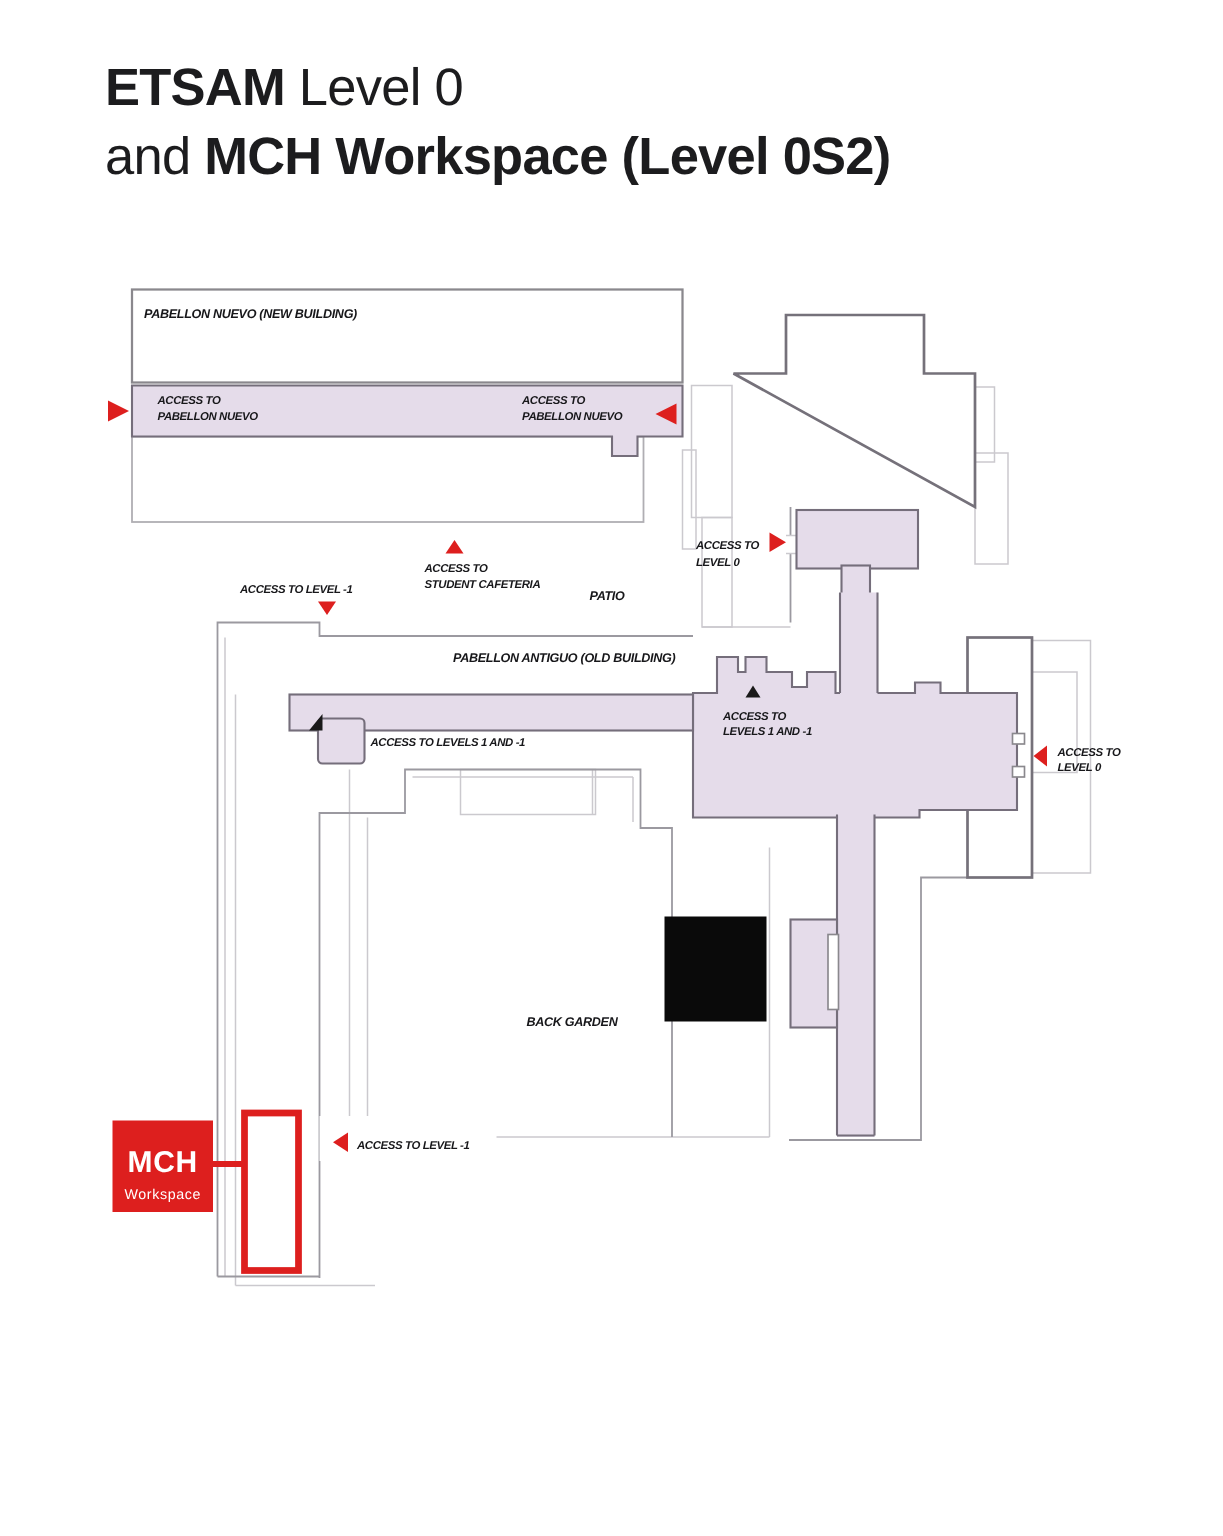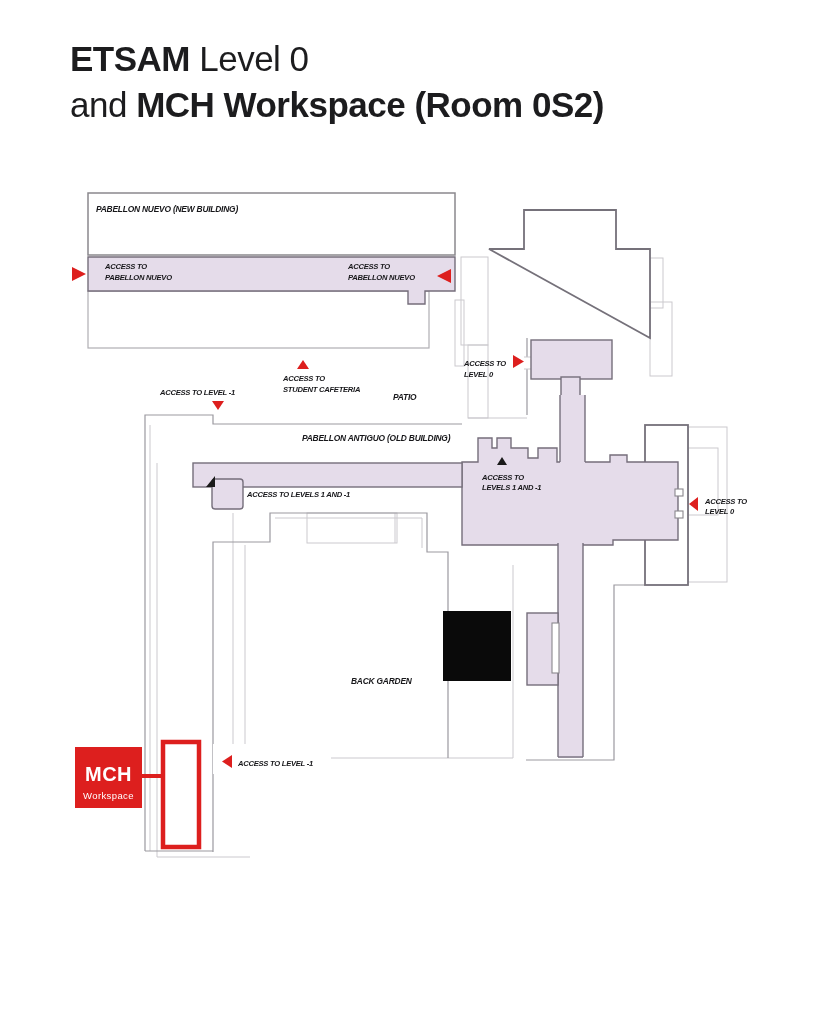--- a/index.html
+++ b/index.html
@@ -21,21 +21,21 @@
   .pline{stroke:#756e7b;stroke-width:1.4;fill:none;}
   .door{fill:#ffffff;stroke:#8a888d;stroke-width:1.1;}
   .mch-title{font-weight:700;font-size:20px;fill:#ffffff;letter-spacing:0.5px;}
   .mch-sub{font-weight:400;font-size:9.5px;fill:#ffffff;letter-spacing:0.4px;}
 </style>
 </head>
 <body>
 
 <div class="page">
 
-  <div class="title"><span class="b">ETSAM</span><span> Level 0</span><br><span>and </span><span class="b">MCH Workspace (Room 0S2)</span></div>
+  <div class="title"><span class="b">ETSAM</span><span> Level 0</span><br><span>and </span><span class="b">MCH Workspace (Level 0S2)</span></div>
 
   <svg width="815" height="1024" viewBox="0 0 815 1024" style="position:absolute;left:0;top:0;">
 
     <g>
       <line class="ln-light" x1="150" y1="425" x2="150" y2="851"></line>
       <line class="ln-light" x1="157" y1="463" x2="157" y2="857"></line>
       <line class="ln-light" x1="157" y1="857" x2="250" y2="857"></line>
       <line class="ln-light" x1="233" y1="513" x2="233" y2="758"></line>
       <line class="ln-light" x1="245" y1="545" x2="245" y2="758"></line>
       <line class="ln-light" x1="233" y1="758" x2="448" y2="758"></line>

